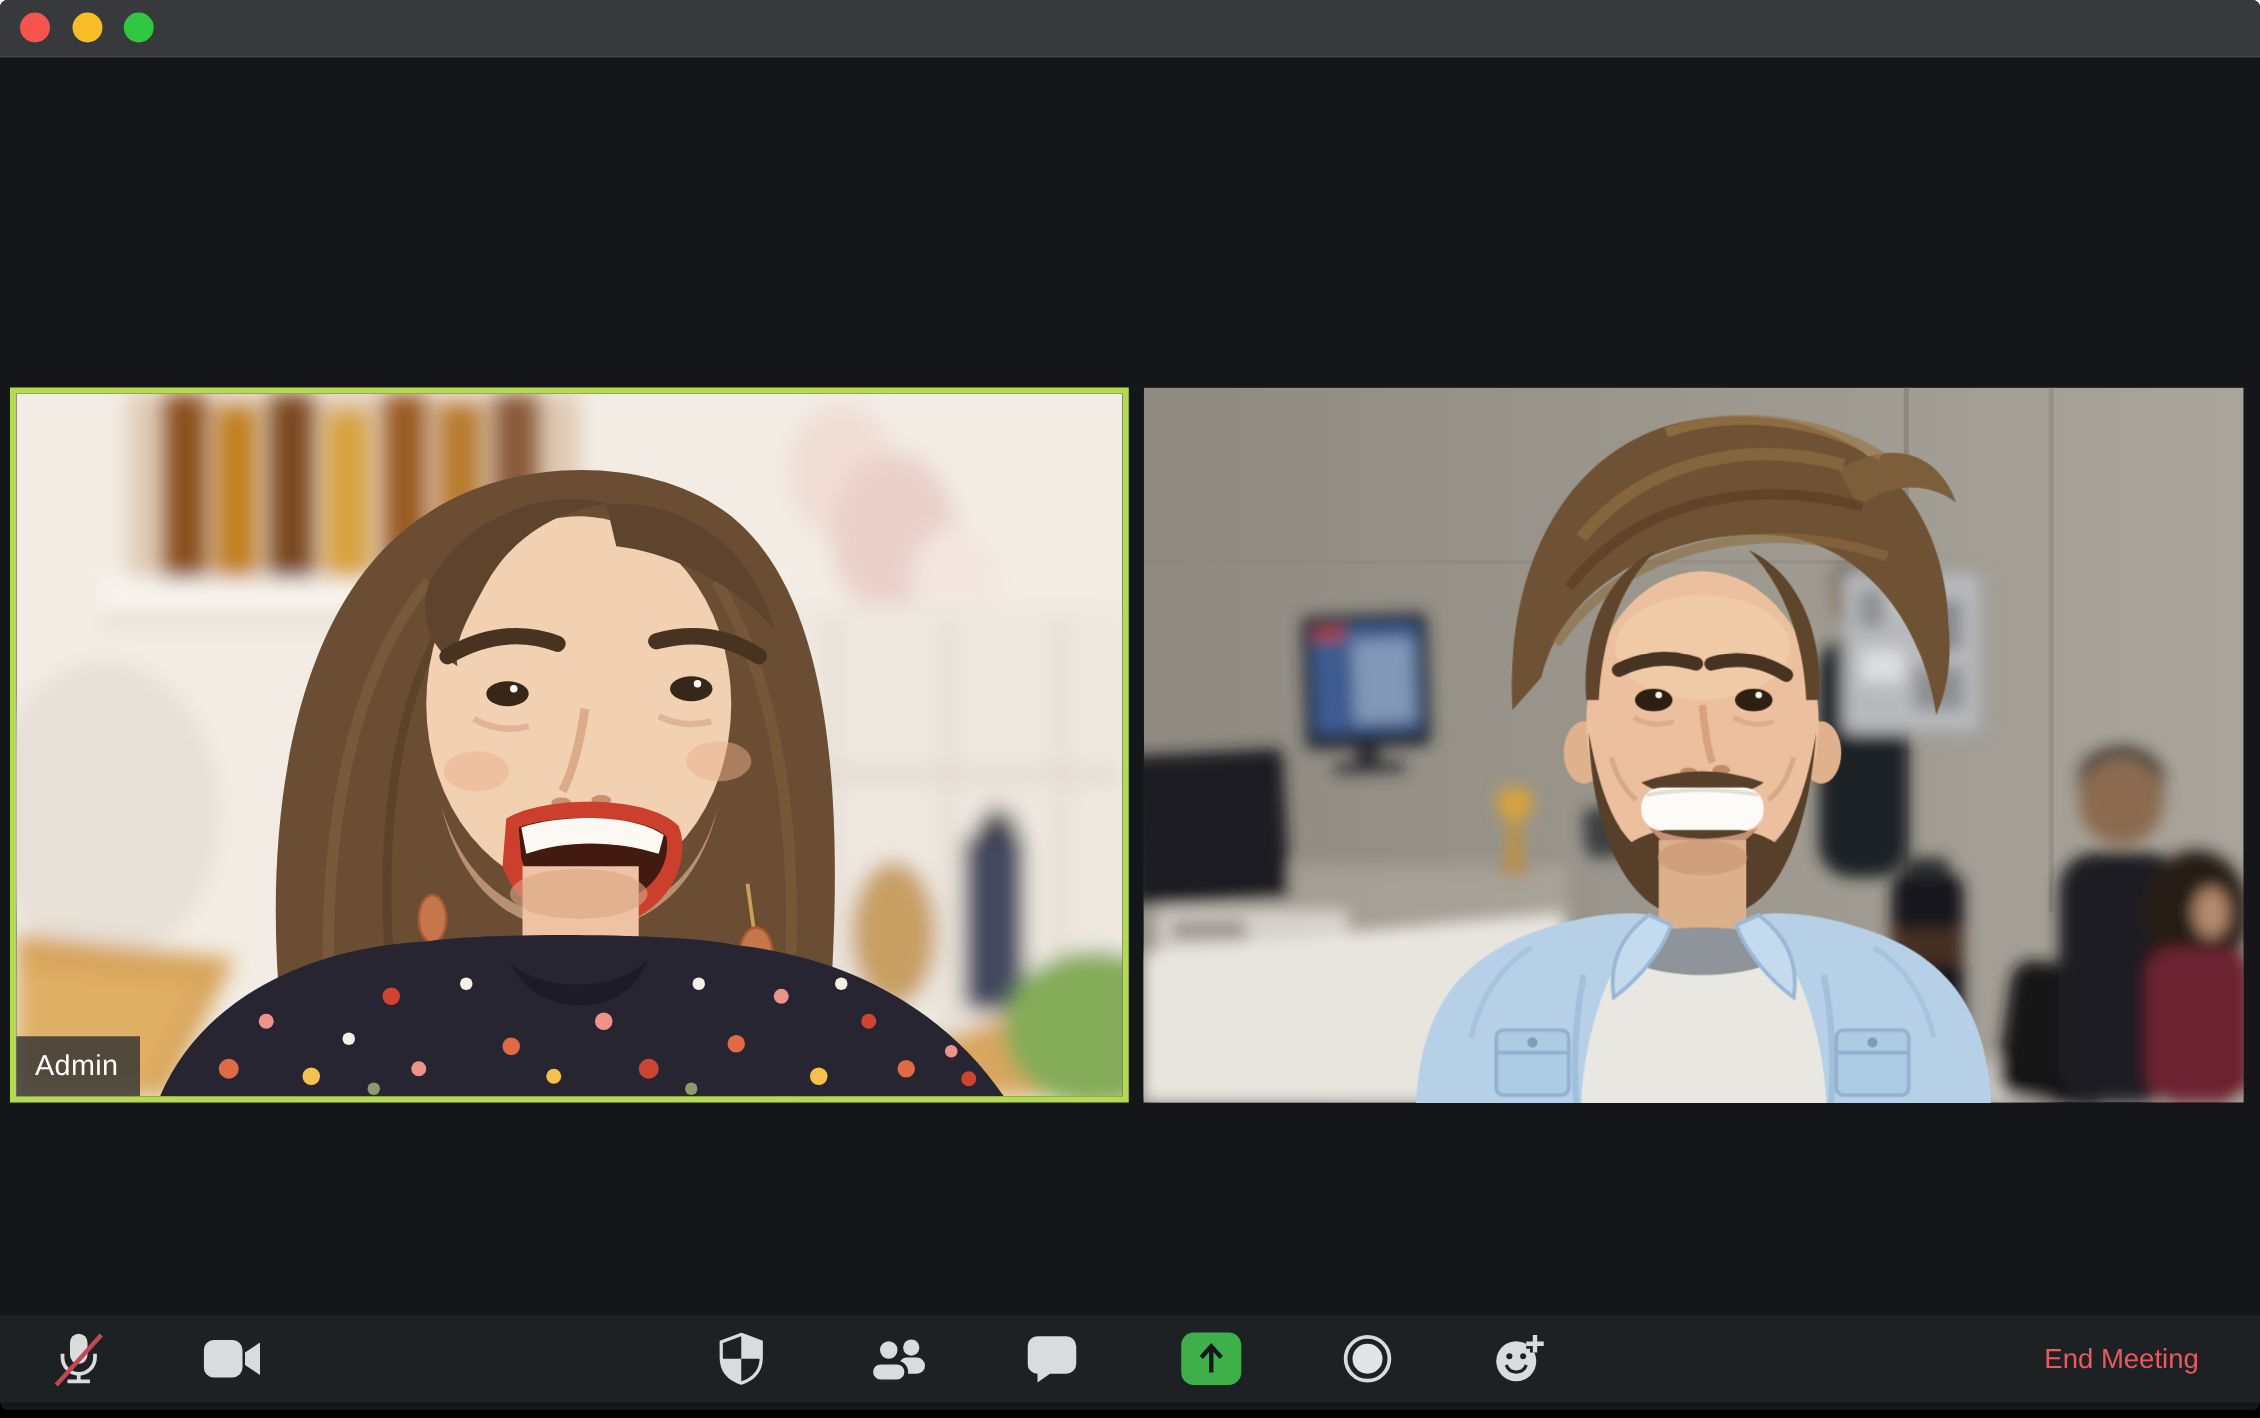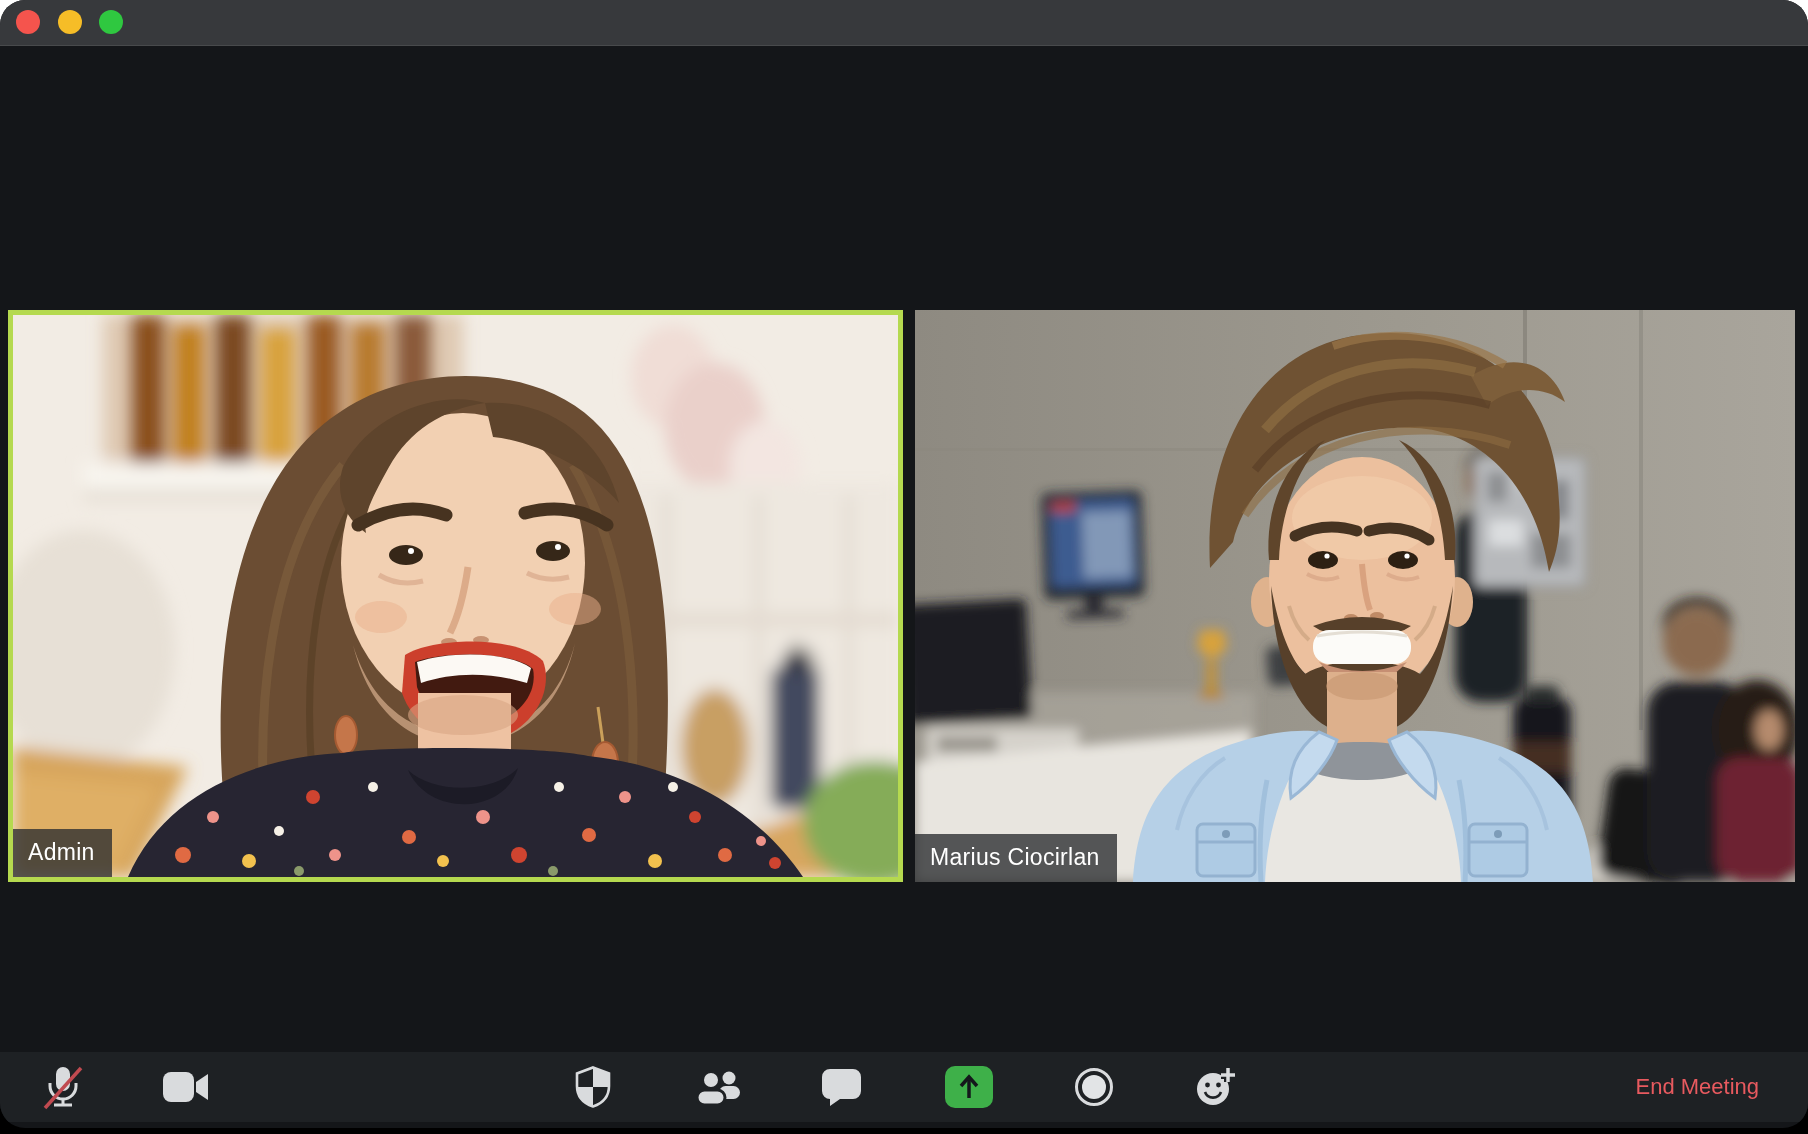--- a/index.html
+++ b/index.html
@@ -1,19 +1,19 @@
 <!DOCTYPE html>
 <html><head>
 <meta charset="utf-8">
 <style>
   html,body{margin:0;padding:0;background:#000;}
   .page{position:relative;width:1808px;height:1134px;background:#000;overflow:hidden;
         font-family:"Liberation Sans", sans-serif;}
   .desk-backdrop{position:absolute;top:0;left:0;width:100%;height:34px;background:#ffffff;}
-  .window{position:absolute;top:0;left:0;width:1808px;height:1128px;border-radius:25px;
+  .window{position:absolute;top:0;left:0;width:1808px;height:1128px;border-radius:6px;
           overflow:hidden;background:#141619;}
   
   .titlebar{position:absolute;top:0;left:0;width:100%;height:45px;background:#37393c;
             border-bottom:1px solid #484a4c;}
   .tl{position:absolute;top:10px;width:24px;height:24px;border-radius:50%;}
   .tl.close{left:16px;background:#f5544d;}
   .tl.min{left:58px;background:#f6bd27;}
   .tl.max{left:99px;background:#2fc840;}
   
   .stage{position:absolute;top:46px;left:0;right:0;bottom:70px;background:#141619;}
@@ -261,21 +261,20 @@
             <path d="M262,520 C268,490 286,462 310,448" stroke="#9cbbd9" stroke-width="4" fill="none" opacity="0.6"></path>
             <path d="M632,520 C626,490 608,462 584,448" stroke="#9cbbd9" stroke-width="4" fill="none" opacity="0.6"></path>
             <rect x="282" y="514" width="58" height="52" rx="6" fill="#aecbe4" stroke="#93b2d0" stroke-width="3"></rect>
             <line x1="282" y1="532" x2="340" y2="532" stroke="#93b2d0" stroke-width="3"></line>
             <circle cx="311" cy="524" r="4" fill="#7d9cb8"></circle>
             <rect x="554" y="514" width="58" height="52" rx="6" fill="#aecbe4" stroke="#93b2d0" stroke-width="3"></rect>
             <line x1="554" y1="532" x2="612" y2="532" stroke="#93b2d0" stroke-width="3"></line>
             <circle cx="583" cy="524" r="4" fill="#7d9cb8"></circle>
           </g>
         </svg>
-        <div class="name-tag">Marius Ciocirlan</div>
       </div>
     </div>
 
     <div class="toolbar">
 
       <button class="tb-btn" style="left:39px">
         <svg width="44" height="46" viewBox="0 0 44 46">
           <rect x="15" y="3" width="14" height="24" rx="7" fill="#d9dbdd"></rect>
           <path d="M9,19 v3 a13,13 0 0 0 26,0 v-3" stroke="#d9dbdd" stroke-width="3" fill="none"></path>
           <line x1="22" y1="35" x2="22" y2="40" stroke="#d9dbdd" stroke-width="3"></line>

